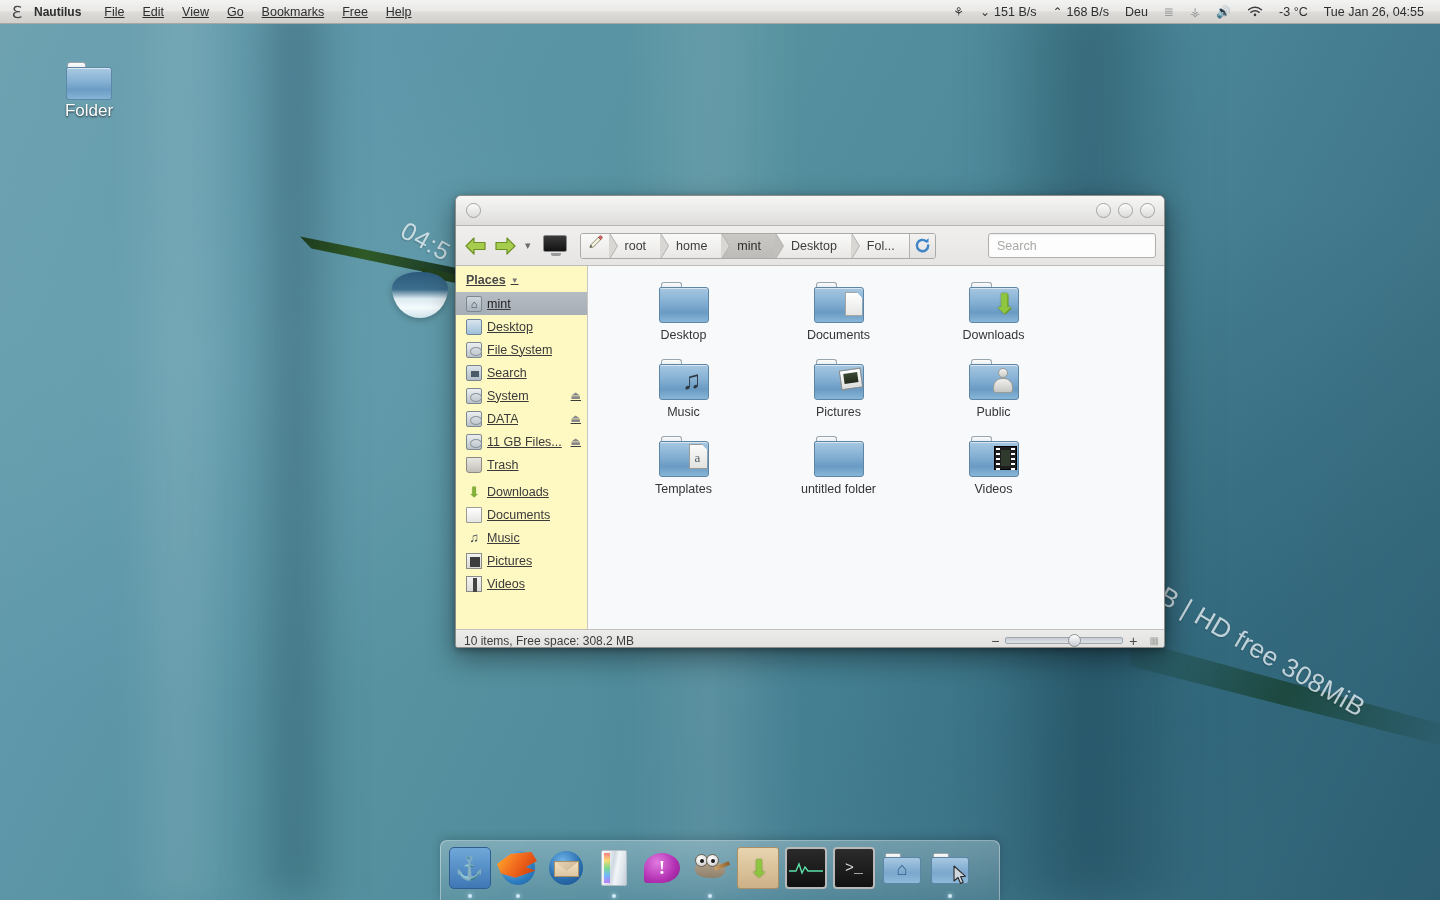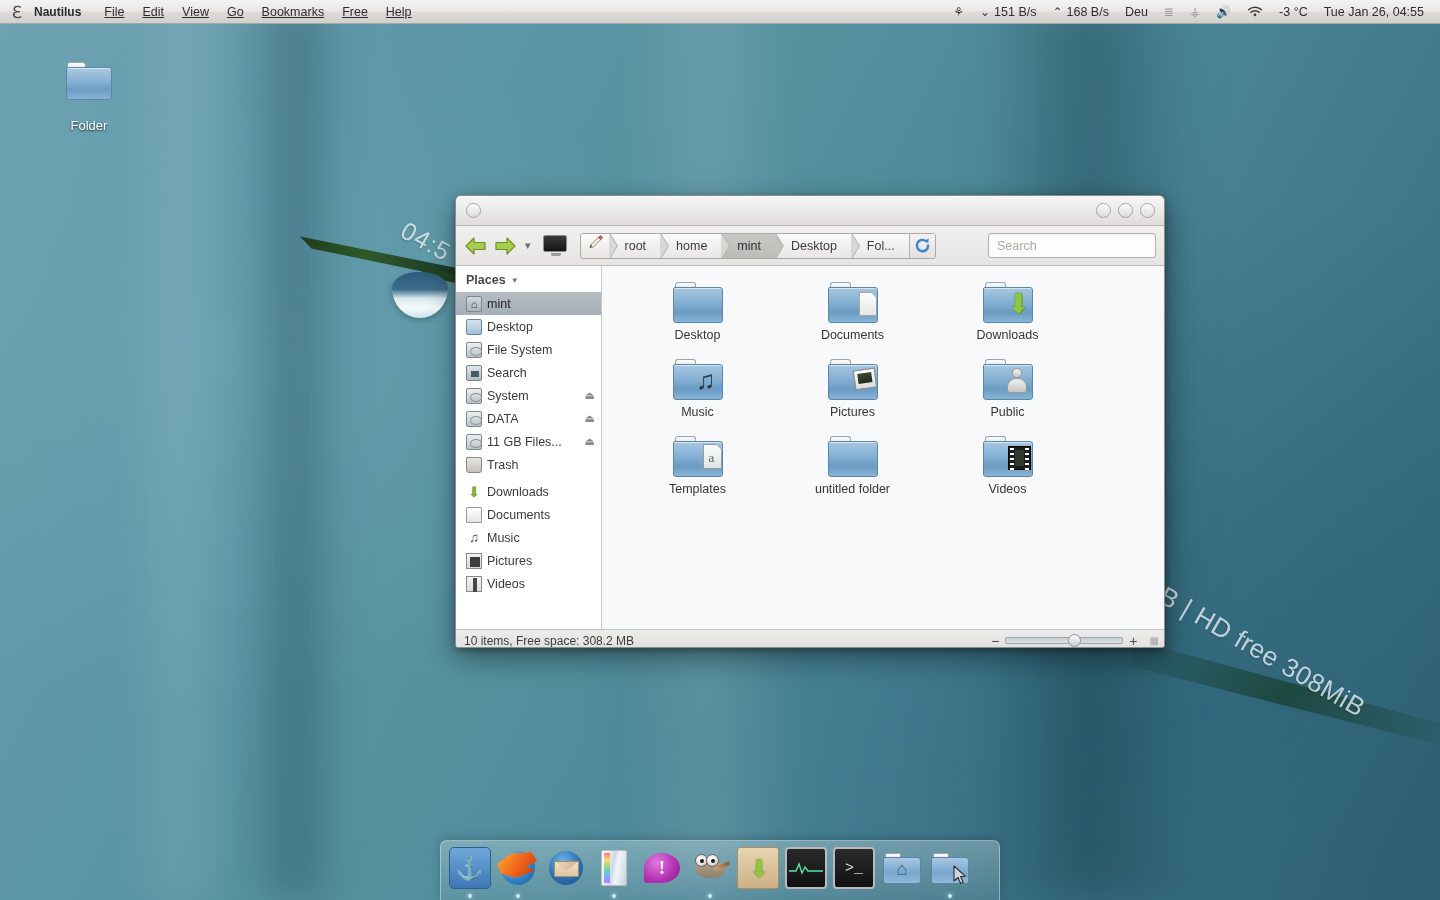--- a/index.html
+++ b/index.html
@@ -82,22 +82,22 @@
     letter-spacing: 0.5px;
   }
 
   
   #desk-icon {
     position: absolute; left: 48px; top: 62px;
     width: 82px; text-align: center;
     cursor: pointer;
   }
   #desk-icon .lbl {
-    margin-top: 18px;
-    font-size: 13px; color: #ffffff;
+    margin-top: 1px;
+    font-size: 17px; color: #ffffff;
     text-shadow: 0 1px 2px rgba(0,0,0,0.75);
   }
 
   
   .folder {
     position: relative;
     width: 46px; height: 38px;
     margin: 0 auto;
   }
   .folder .tab {
@@ -262,26 +262,27 @@
     flex: 1; border: none; outline: none;
     font-size: 12.5px; font-family: "Liberation Sans", sans-serif;
     color: #333; background: transparent;
   }
   #search-box input::placeholder { color: #a9a9a6; }
 
   #fb-body { display: flex; height: 363px; }
 
   
   #fb-sidebar {
-    width: 146px;
-    background: #ffffff;
+    width: 132px;
+    background: #fef9c3;
     border-right: 1px solid #c8c7c4;
     padding-top: 3px;
     font-size: 12.5px; color: #3a3a3a;
     overflow: hidden;
+    text-decoration: underline;
   }
   #places-head {
     padding: 4px 8px 5px 10px;
     font-weight: bold; font-size: 12.5px; color: #4a4a4a;
     display: flex; align-items: center; gap: 5px;
   }
   #places-head .tri { font-size: 8px; color: #777; }
   .place {
     display: flex; align-items: center; gap: 5px;
     height: 23px; padding: 0 6px 0 10px;

